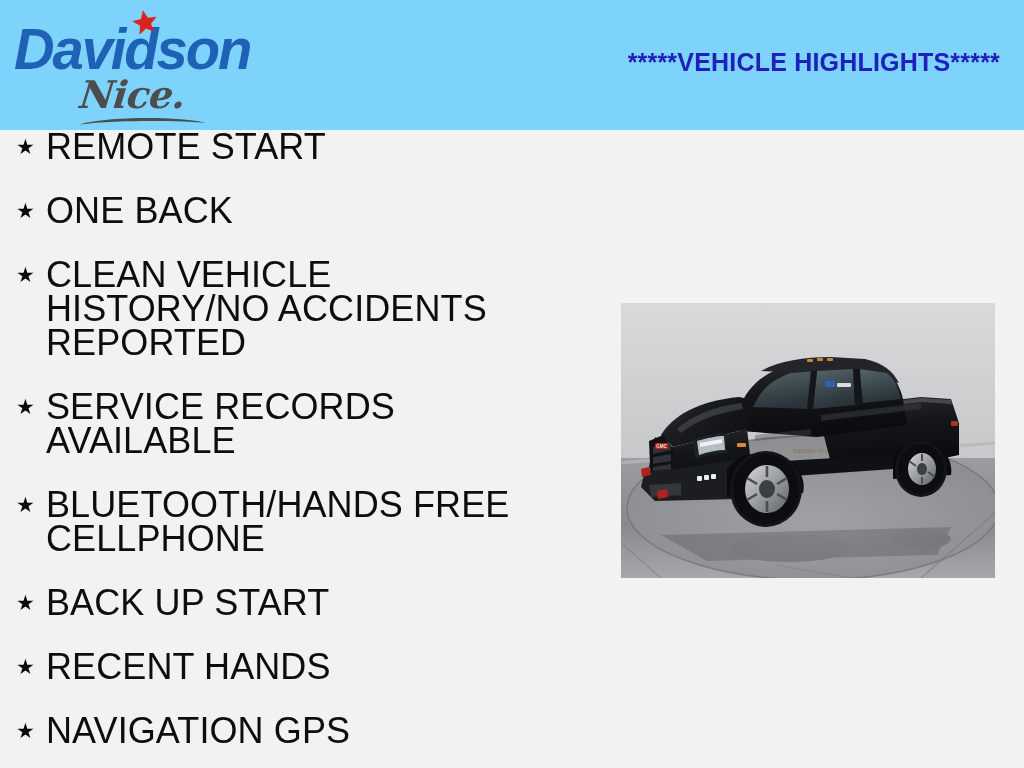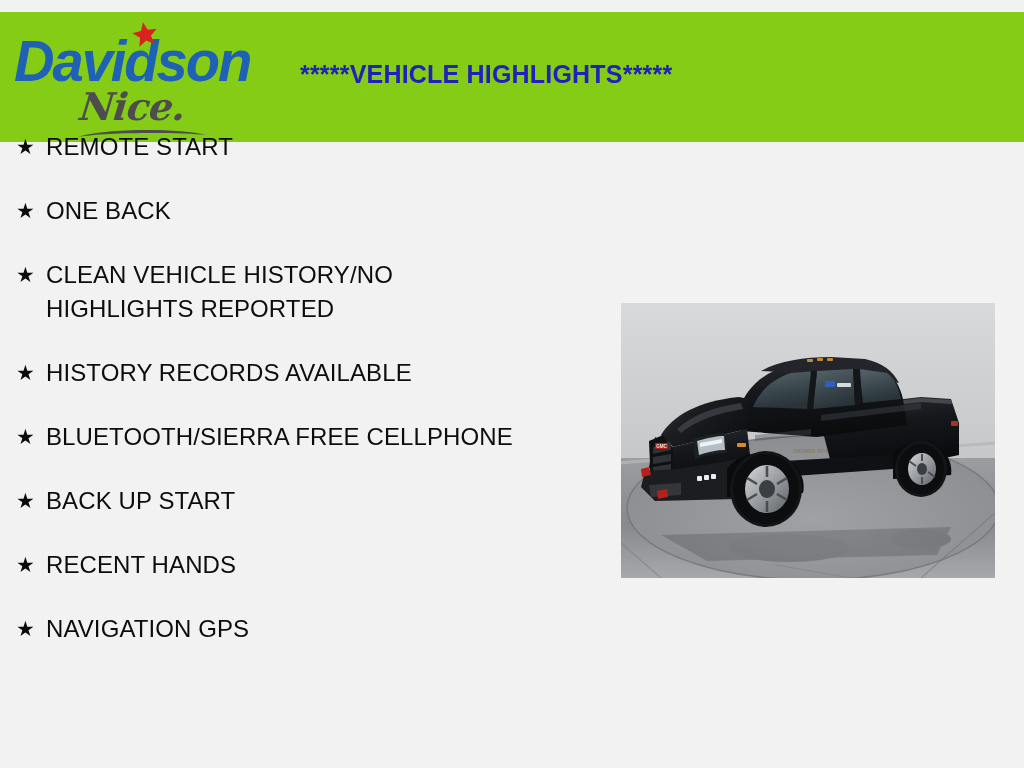--- a/index.html
+++ b/index.html
@@ -15,22 +15,21 @@
     font-family: "Liberation Sans", sans-serif;
     position: relative;
   }
 
   
   .header {
     position: absolute;
     left: 0; top: 0;
     width: 1024px;
     height: 130px;
-    background: #84cc16;
-    margin-top: 12px;
+    background: #7dd3fc;
   }
 
   
   .logo {
     position: absolute;
     left: 14px;
     top: 6px;
     width: 250px;
     height: 118px;
   }
@@ -81,21 +80,21 @@
     width: 132px;
     height: 14px;
   }
 
   
   .page-title {
     position: absolute;
     left: 300px;
     top: 48px;
     width: 700px;
-    text-align: left;
+    text-align: right;
     font-family: "Liberation Sans", sans-serif;
     font-weight: bold;
     font-size: 25px;
     letter-spacing: 0.2px;
     color: #2020bb;
     white-space: nowrap;
   }
 
   
   .highlights {
@@ -118,21 +117,21 @@
   .hl-star {
     flex: 0 0 auto;
     width: 30px;
     font-size: 21px;
     line-height: 34px;
     color: #0b0b0b;
     text-align: left;
   }
   .hl-text {
     flex: 1 1 auto;
-    font-size: 24px;
+    font-size: 36px;
     line-height: 34px;
     color: #0d0d0d;
     letter-spacing: 0.1px;
     padding-right: 40px;
   }
 
   
   .photo {
     position: absolute;
     left: 621px;
@@ -177,29 +176,29 @@
     <li class="hl-item">
       <span class="hl-star">★</span>
       <span class="hl-text">REMOTE START</span>
     </li>
     <li class="hl-item">
       <span class="hl-star">★</span>
       <span class="hl-text">ONE BACK</span>
     </li>
     <li class="hl-item">
       <span class="hl-star">★</span>
-      <span class="hl-text">CLEAN VEHICLE HISTORY/NO HIGHLIGHTS REPORTED</span>
-    </li>
-    <li class="hl-item">
-      <span class="hl-star">★</span>
-      <span class="hl-text">HISTORY RECORDS AVAILABLE</span>
-    </li>
-    <li class="hl-item">
-      <span class="hl-star">★</span>
-      <span class="hl-text">BLUETOOTH/SIERRA FREE CELLPHONE</span>
+      <span class="hl-text">CLEAN VEHICLE HISTORY/NO ACCIDENTS REPORTED</span>
+    </li>
+    <li class="hl-item">
+      <span class="hl-star">★</span>
+      <span class="hl-text">SERVICE RECORDS AVAILABLE</span>
+    </li>
+    <li class="hl-item">
+      <span class="hl-star">★</span>
+      <span class="hl-text">BLUETOOTH/HANDS FREE CELLPHONE</span>
     </li>
     <li class="hl-item">
       <span class="hl-star">★</span>
       <span class="hl-text">BACK UP START</span>
     </li>
     <li class="hl-item">
       <span class="hl-star">★</span>
       <span class="hl-text">RECENT HANDS</span>
     </li>
     <li class="hl-item">

